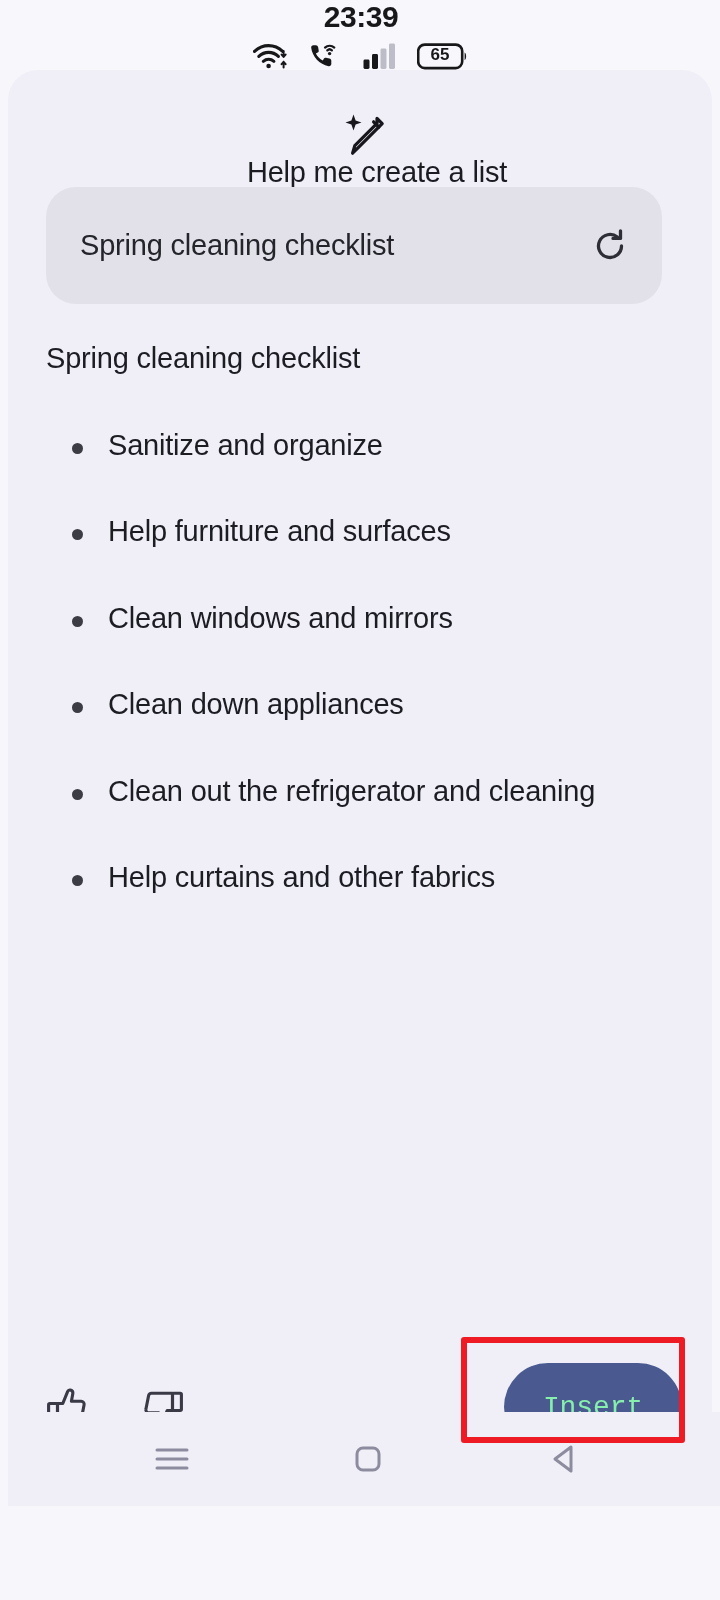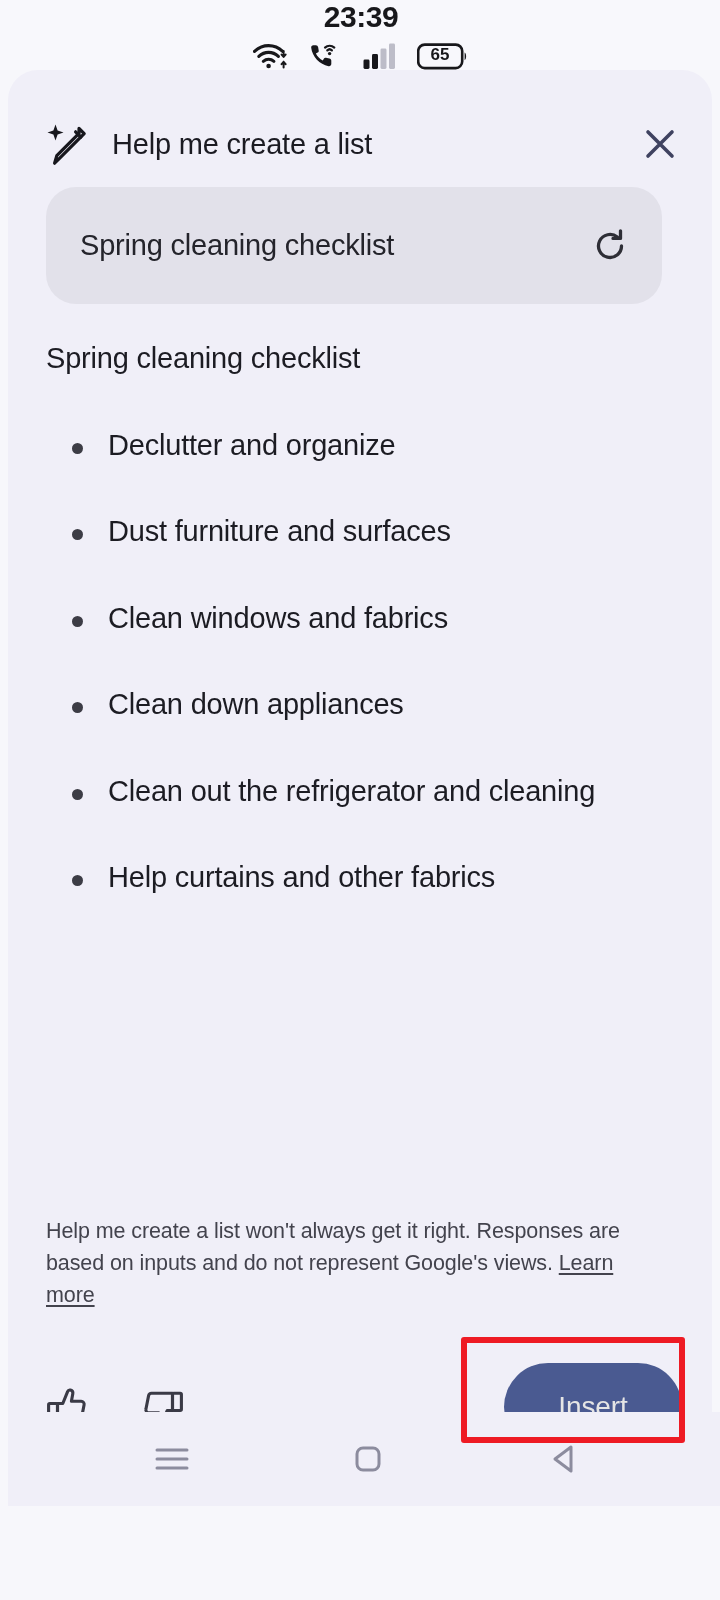--- a/index.html
+++ b/index.html
@@ -34,21 +34,21 @@
   
   .sheet {
     position:absolute; top:70px; left:8px; width:704px; height:1436px;
     background:#f0eff8;
     border-radius:30px 30px 0 0;
   }
 
   
   .sheet-header {
     position:absolute; top:42px; left:0; width:704px; height:64px;
-    display:flex; align-items:center; padding:0 26px 0 38px;
+    display:flex; align-items:center; padding:0 26px 0 38px;flex-direction:column;
   }
   .magic-icon { width:44px; height:44px; flex:0 0 44px; }
   .sheet-title {
     margin-left:22px; font-size:29px; font-weight:400;
     color:#1b1b22; letter-spacing:-0.2px; flex:1 1 auto;
   }
   .close-btn {
     width:52px; height:52px; display:flex; align-items:center; justify-content:center;
     cursor:pointer;
   }
@@ -97,24 +97,24 @@
     display:flex; align-items:center; padding:0 30px 0 28px;
   }
   .feedback-group { display:flex; align-items:center; gap:34px; }
   .icon-btn {
     width:62px; height:62px; display:flex; align-items:center; justify-content:center;
     cursor:pointer;
   }
   .spacer { flex:1 1 auto; }
   .insert-btn {
     min-width:178px; height:88px; border-radius:44px;
-    background:#4a5a91; color:#e5e5e5;
+    background:#4a5a91; color:#86efac;
     display:flex; align-items:center; justify-content:center;
     font-size:28px; letter-spacing:-0.1px; cursor:pointer; border:none;
-    font-family:Liberation Sans, sans-serif;
+    font-family:Liberation Mono, monospace;
   }
 
   
   .annotation {
     position:absolute; left:461px; top:1337px; width:224px; height:106px;
     border:6px solid #ee1b24; border-radius:3px; pointer-events:none;
   }
 
   
   .navbar {
@@ -202,33 +202,29 @@
         <svg width="40" height="40" viewBox="0 0 40 40">
           <path d="M31.5 20 A11.5 11.5 0 1 1 27.3 11.1" fill="none" stroke="#2e2e36" stroke-width="3.3" stroke-linecap="round"></path>
           <path d="M30.5 4.8 L30.5 12.4 L23.0 12.4" fill="none" stroke="#2e2e36" stroke-width="3.3" stroke-linecap="round" stroke-linejoin="round"></path>
         </svg>
       </span>
     </div>
 
     <div class="content">
       <div class="content-heading">Spring cleaning checklist</div>
       <ul class="bullet-list">
-        <li class="bullet-item">Declutter and organize</li>
-        <li class="bullet-item">Dust furniture and surfaces</li>
-        <li class="bullet-item">Clean windows and fabrics</li>
+        <li class="bullet-item">Sanitize and organize</li>
+        <li class="bullet-item">Help furniture and surfaces</li>
+        <li class="bullet-item">Clean windows and mirrors</li>
         <li class="bullet-item">Clean down appliances</li>
         <li class="bullet-item">Clean out the refrigerator and cleaning</li>
         <li class="bullet-item">Help curtains and other fabrics</li>
       </ul>
     </div>
 
-    <div class="disclaimer">
-      <span>Help me create a list won't always get it right. Responses are based on inputs and do not represent Google's views.</span>
-      <span class="learn-more">Learn more</span>
-    </div>
 
     <div class="actions">
       <div class="feedback-group">
         <span class="icon-btn">
           <svg width="46" height="46" viewBox="0 0 46 46">
             <path d="M13.5 19.5 L18.8 19.5 L23.6 7.6 C24.1 6.4 25.3 5.8 26.5 6.1 C28.1 6.5 29.1 8.1 28.8 9.7 L27.4 17.3 L37.2 17.3 C39.1 17.3 40.5 19.0 40.1 20.8 L37.4 34.4 C37.1 35.8 35.9 36.8 34.5 36.8 L13.5 36.8 Z" fill="none" stroke="#3a3a46" stroke-width="3.1" stroke-linejoin="round"></path>
             <rect x="4.6" y="19.5" width="8.9" height="17.3" rx="1.2" fill="none" stroke="#3a3a46" stroke-width="3.1"></rect>
           </svg>
         </span>
         <span class="icon-btn">

